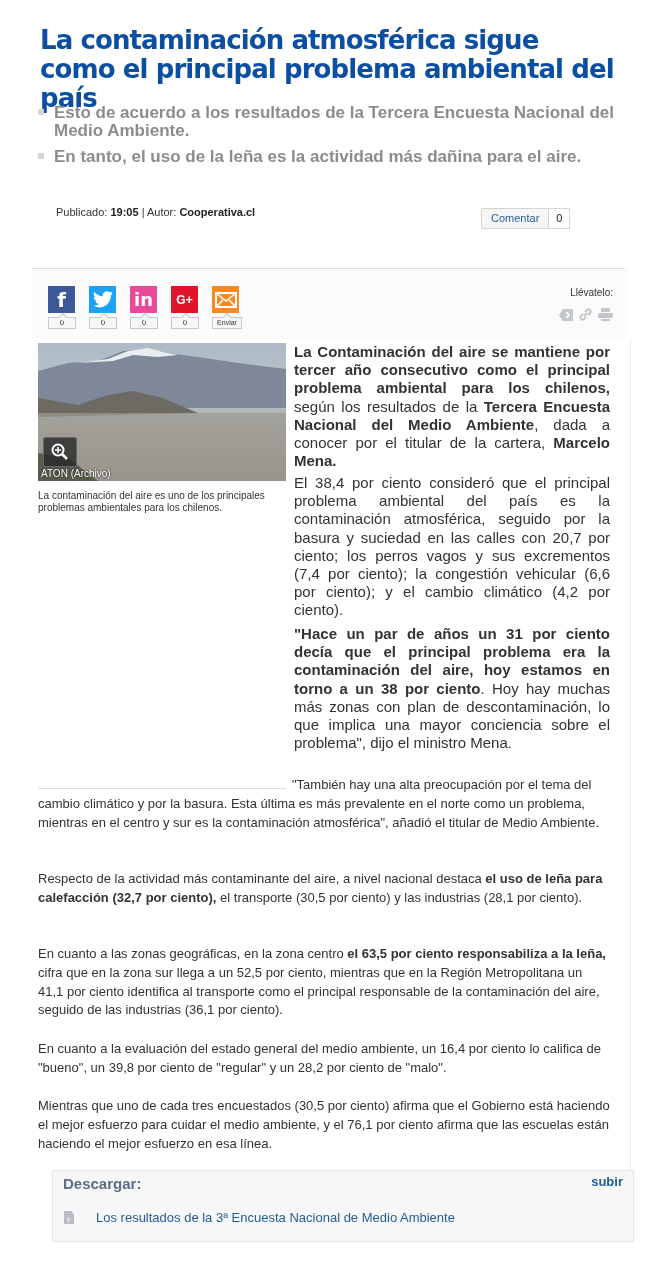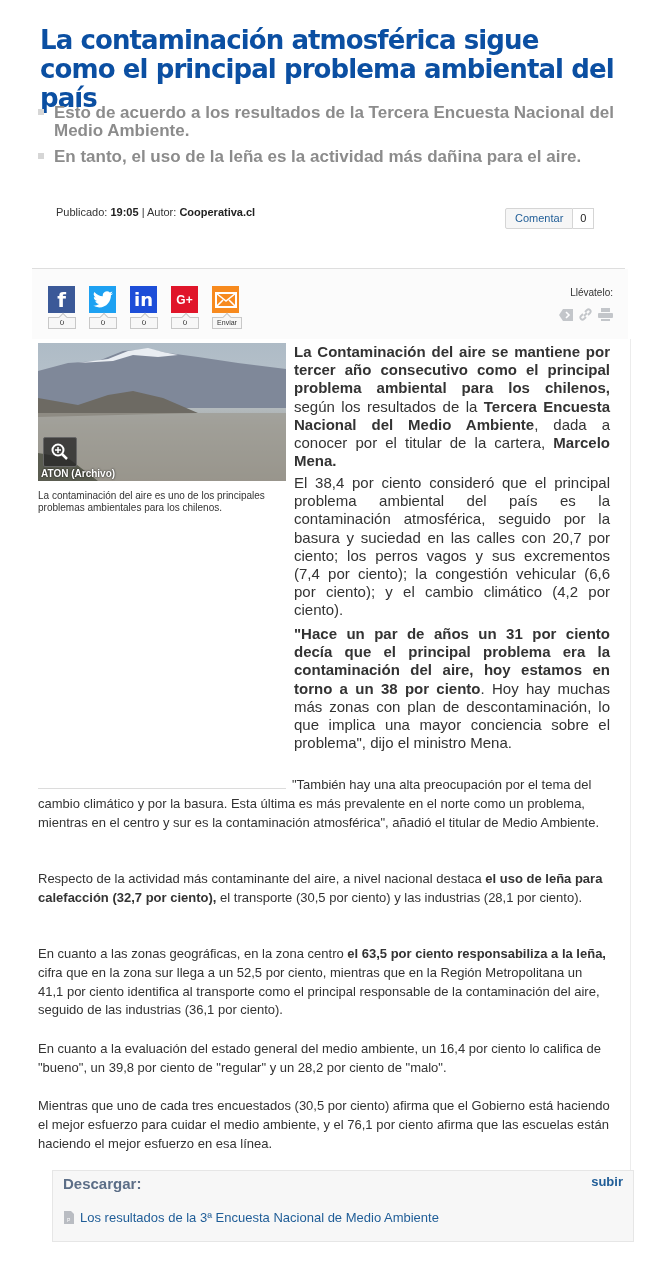--- a/index.html
+++ b/index.html
@@ -11,21 +11,21 @@
            font-family:"DejaVu Sans", sans-serif; font-weight:bold; font-size:26px;
            line-height:29px; color:#0b4fa2; letter-spacing:-0.9px; }
 
   .summary { position:absolute; left:38px; top:104px; width:590px; margin:0; padding:0; list-style:none; }
   .summary li { position:relative; padding-left:16px; font-size:17px; line-height:18px;
                 color:#8c8c8c; margin-bottom:8px;font-weight:bold; }
   .summary li .bullet { position:absolute; left:0; top:5px; width:6px; height:6px; background:#d6d6d6; }
 
   .meta { position:absolute; left:56px; top:206px; font-size:11px; color:#333; }
   .meta b { color:#222; }
-  .comment-box { position:absolute; left:505px; top:208px; display:flex;justify-content:space-between; }
+  .comment-box { position:absolute; left:481px; top:208px; display:flex;justify-content:space-between; }
   .comment-btn { border:1px solid #d5d5d5; background:#f6f6f6; color:#1f5d97; font-size:11px;
                  padding:3px 9px; height:13px; line-height:13px; border-radius:2px 0 0 2px; }
   .comment-count { border:1px solid #d5d5d5; border-left:none; background:#fff; font-size:11px;
                    padding:3px 7px; height:13px; line-height:13px; color:#222; }
 
   .archivo { position:absolute; left:40px; top:239px; font-size:14px; color:#1f5d97; }
   .archivo .raquo { color:#888; font-weight:bold; margin-right:4px; }
   .divider-top { position:absolute; left:32px; top:268px; width:593px; height:1px; background:#dedede; }
 
   .share-bar { position:absolute; left:32px; top:269px; width:596px; height:70px; background:#fbfbfb; }
@@ -40,35 +40,35 @@
   .llevatelo { position:absolute; right:15px; top:18px; font-size:10px; color:#333; }
   .tools { position:absolute; right:15px; top:38px; display:flex; gap:6px; }
   .tools span { display:inline-block; }
 
   .right-rule { position:absolute; left:630px; top:339px; width:1px; height:900px; background:#ececec; }
 
   .photo { position:absolute; left:38px; top:343px; width:248px; height:138px; overflow:hidden; }
   .photo .sky { position:absolute; inset:0; background:linear-gradient(#aebbc6 0%, #b9c3cb 40%, #a9aba7 60%, #8e8a80 100%); }
   .zoom-btn { position:absolute; left:5px; top:94px; width:32px; height:28px; background:rgba(40,40,40,.8);
               border:1px solid #666; border-radius:2px; display:flex; align-items:center; justify-content:center; }
-  .credit { position:absolute; left:3px; bottom:2px; color:#fff; font-weight:bold; font-size:10px;
+  .credit { position:absolute; left:3px; bottom:2px; color:#fff; font-weight:normal; font-size:10px;
             text-shadow:0 0 2px #000; }
   .caption { position:absolute; left:38px; top:490px; width:250px; font-size:10px; line-height:11.5px; color:#333; }
   .short-rule { position:absolute; left:38px; top:788px; width:248px; height:1px; background:#dcdcdc; }
 
   .col { position:absolute; left:294px; width:316px; font-size:15px; line-height:18.2px;
          text-align:justify; color:#333; margin:0; }
   .col b, .full b { color:#333; }
   .full { position:absolute; left:38px; width:572px; font-size:13px; line-height:18.8px; color:#333; margin:0; }
 
   .download { position:absolute; left:52px; top:1170px; width:580px; height:70px; background:#f7f7f7;
               border:1px solid #e6e6e6; }
   .download h3 { position:absolute; left:10px; top:4px; margin:0; font-size:15px; color:#5c6e87; }
   .download .subir { position:absolute; right:10px; top:3px; font-size:13px; color:#1f5d97;font-weight:bold; }
-  .download .file { position:absolute; left:11px; top:39px; display:flex; align-items:center; gap:6px; }
+  .download .file { position:absolute; left:11px; top:39px; display:flex; align-items:center; gap:22px; }
   .download .file a { font-size:13px; color:#1f5d97; text-decoration:none; }
 </style>
 </head>
 <body>
 
 <div class="page">
 
   <h1 class="title">La contaminación atmosférica sigue como el principal problema ambiental del país</h1>
 
   <ul class="summary">
@@ -99,21 +99,21 @@
     </div>
     <div class="share" style="left:57px">
       <div class="sq" style="background:#1da1f2">
         <svg width="20" height="17" viewBox="0 0 24 20">
             <path fill="#fff" d="M24 2.4a9.8 9.8 0 0 1-2.8.8A4.9 4.9 0 0 0 23.3.5a9.9 9.9 0 0 1-3.1 1.2A4.9 4.9 0 0 0 11.8 6 14 14 0 0 1 1.7.9a4.9 4.9 0 0 0 1.5 6.6A4.9 4.9 0 0 1 1 6.9a4.9 4.9 0 0 0 3.9 4.9 4.9 4.9 0 0 1-2.2.1 4.9 4.9 0 0 0 4.6 3.4A9.9 9.9 0 0 1 0 17.3 14 14 0 0 0 7.5 19.5c9.1 0 14-7.5 14-14v-.6A10 10 0 0 0 24 2.4z"></path>
           </svg>
       </div>
       <div class="cnt">0</div>
     </div>
     <div class="share" style="left:98px">
-      <div class="sq" style="background:#1d4ed8;font-size:18px;font-family:'DejaVu Sans',sans-serif">in</div>
+      <div class="sq" style="background:#ec4899;font-size:18px;font-family:'DejaVu Sans',sans-serif">in</div>
       <div class="cnt">0</div>
     </div>
     <div class="share" style="left:139px">
       <div class="sq" style="background:#e0152a;font-size:12px">G+</div>
       <div class="cnt">0</div>
     </div>
     <div class="share" style="left:180px">
       <div class="sq" style="background:#f78a1e">
         <svg width="22" height="16" viewBox="0 0 22 16">
             <rect x="1" y="1" width="20" height="14" fill="none" stroke="#fff" stroke-width="2"></rect>

